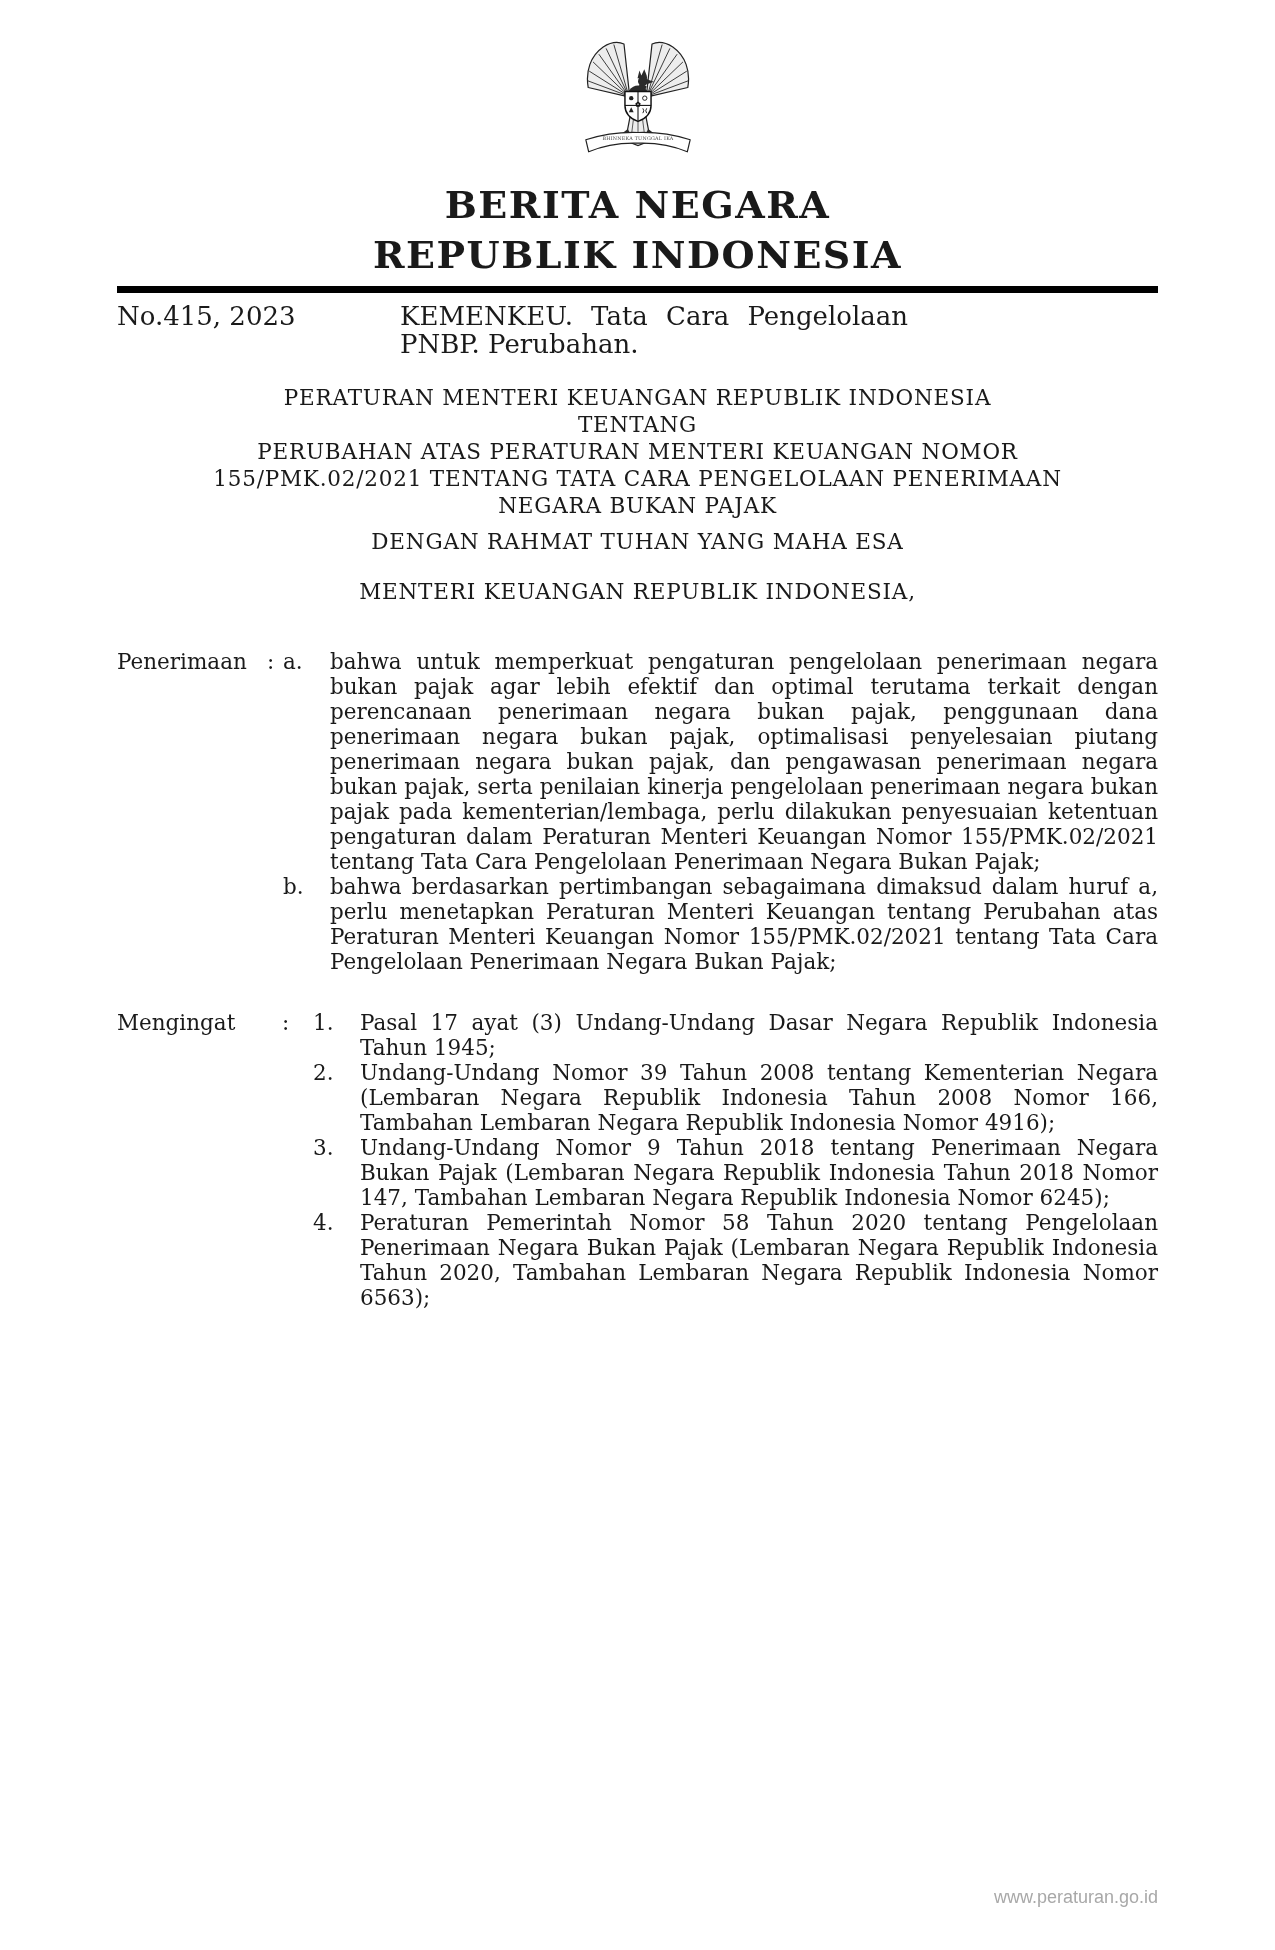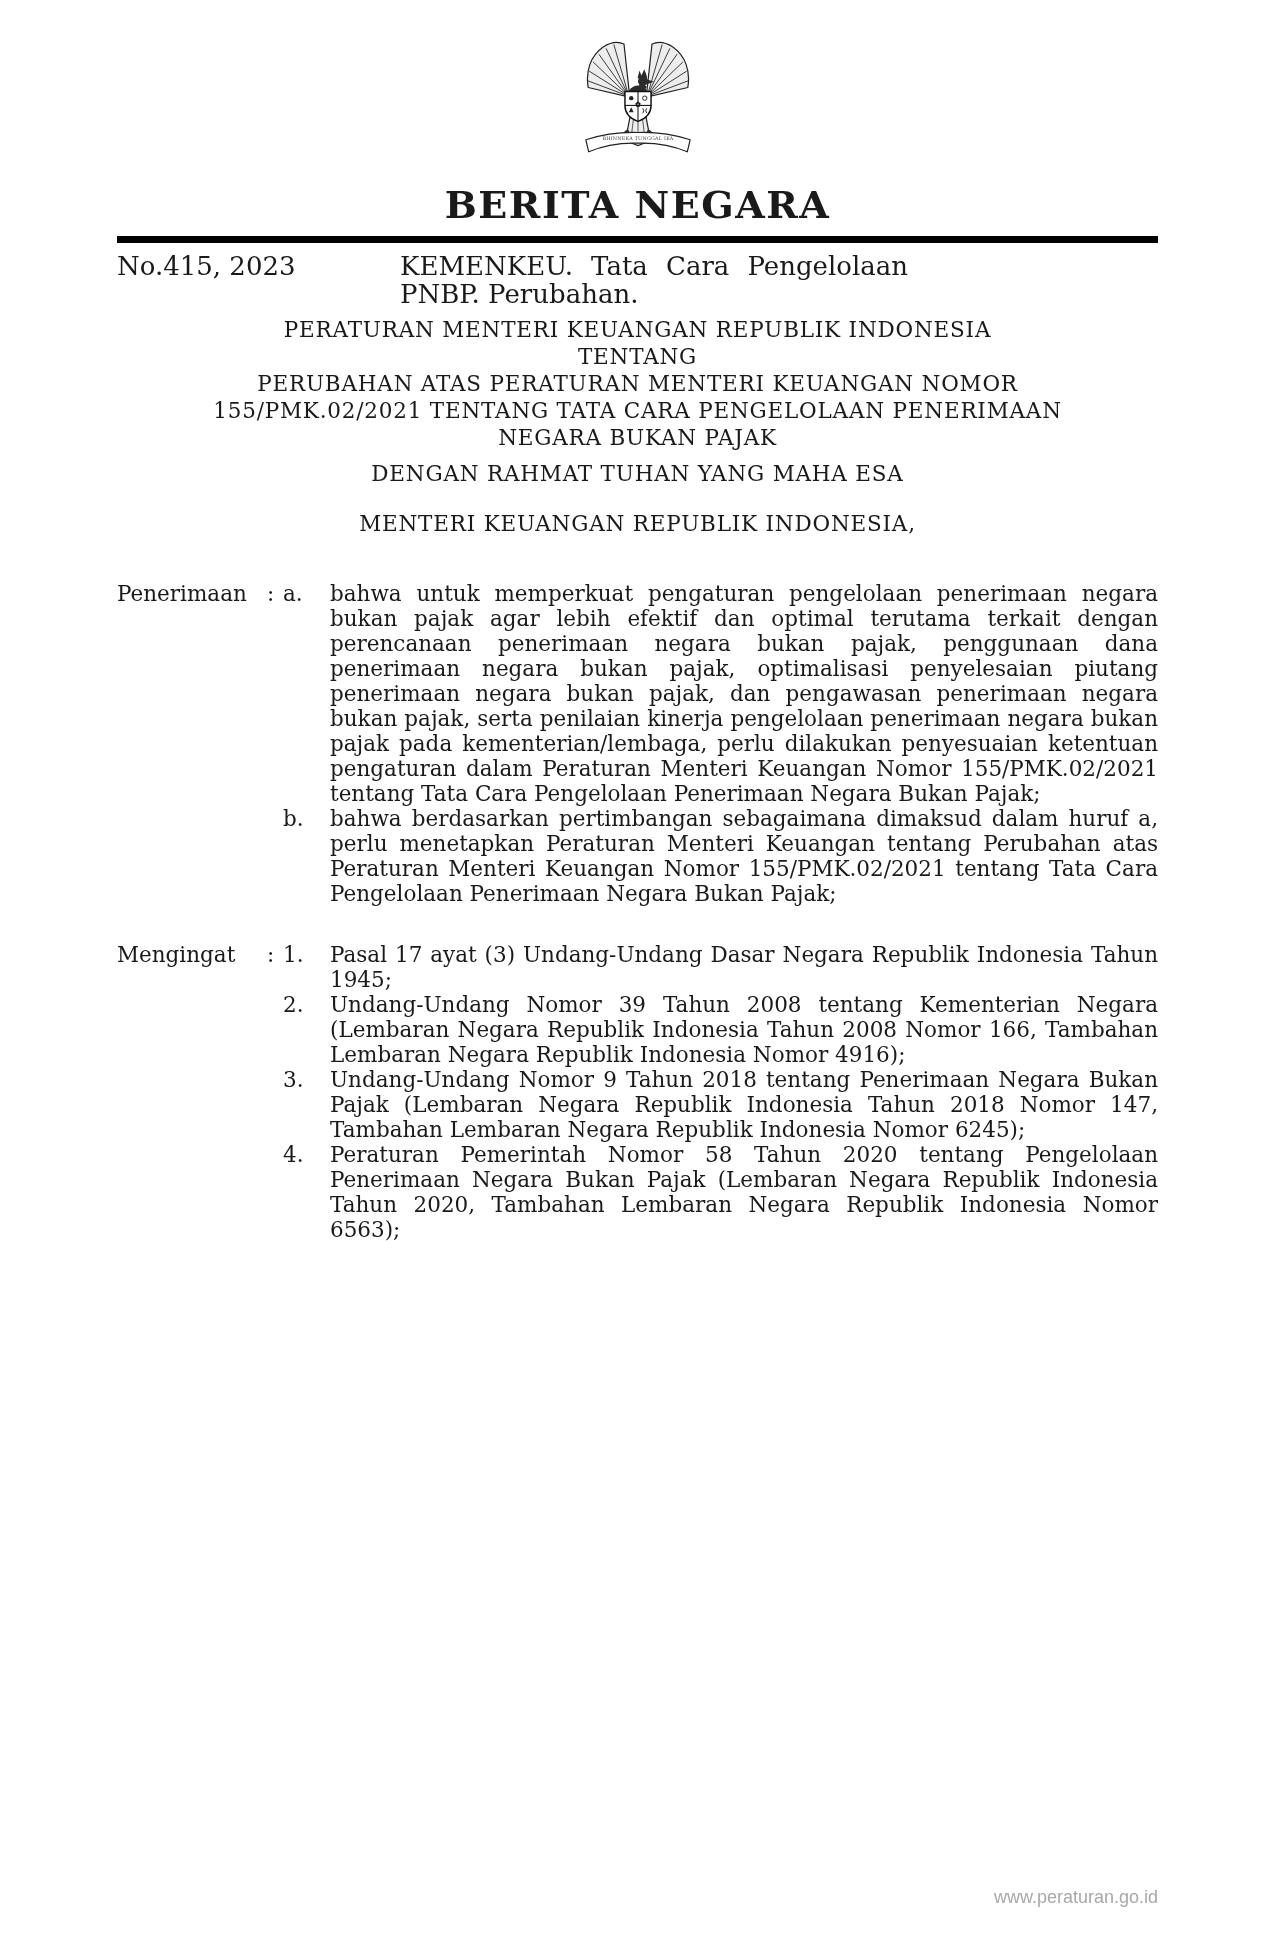--- a/index.html
+++ b/index.html
@@ -34,37 +34,37 @@
   .meta-row {
     display: flex;
     margin-top: 9px;
     font-size: 26px;
     line-height: 28px;
   }
   .meta-number { width: 283px; flex: none; }
   .meta-subject { width: 508px; text-align: justify; }
 
   .title-block {
-    margin-top: 8px;
+    margin-top: 26px;
     text-align: center;
     font-size: 21.5px;
     line-height: 27px;
     letter-spacing: 0.8px;
   }
   .title-block .narrow { max-width: 940px; margin: 0 auto; }
   .invocation { margin-top: 9px; }
   .authority { margin-top: 23px; }
 
   .clause {
     display: flex;
     margin-top: 44px;
     font-size: 21.5px;
     line-height: 25px;
   }
-  .clause.legal { margin-top: 36px; }
+  .clause.legal { margin-top: 36px; gap: 15px; }
   .clause-label { width: 150px; flex: none; }
   .clause-colon { width: 16px; flex: none; }
   .clause-items { flex: 1; }
   .item { display: flex; }
   .item-marker { width: 47px; flex: none; }
   .item-text { flex: 1; text-align: justify; }
 
   .footer {
     position: absolute;
     right: 117px;
@@ -129,20 +129,21 @@
         <circle cx="134" cy="120" r="4.5" fill="none" stroke="#222" stroke-width="2"></circle>
         <polygon points="101,149 106,139 111,149" fill="#222"></polygon>
         <path d="M130,141 q4,5 0,10 M138,141 q-4,5 0,10" stroke="#222" stroke-width="2" fill="none"></path>
         <polygon points="120,127 125.5,131 123.5,137.5 116.5,137.5 114.5,131" fill="#111"></polygon>
         <circle cx="120" cy="132.5" r="1.4" fill="#ffffff"></circle>
       </svg>
     </div>
 
     <div class="masthead-title">
       <div>BERITA NEGARA</div>
+      <div>REPUBLIK INDONESIA</div>
     </div>
 
     <div class="rule"></div>
 
     <div class="meta-row">
       <div class="meta-number">No.415, 2023</div>
       <div class="meta-subject">KEMENKEU. Tata Cara Pengelolaan PNBP. Perubahan.</div>
     </div>
 
     <div class="title-block">

